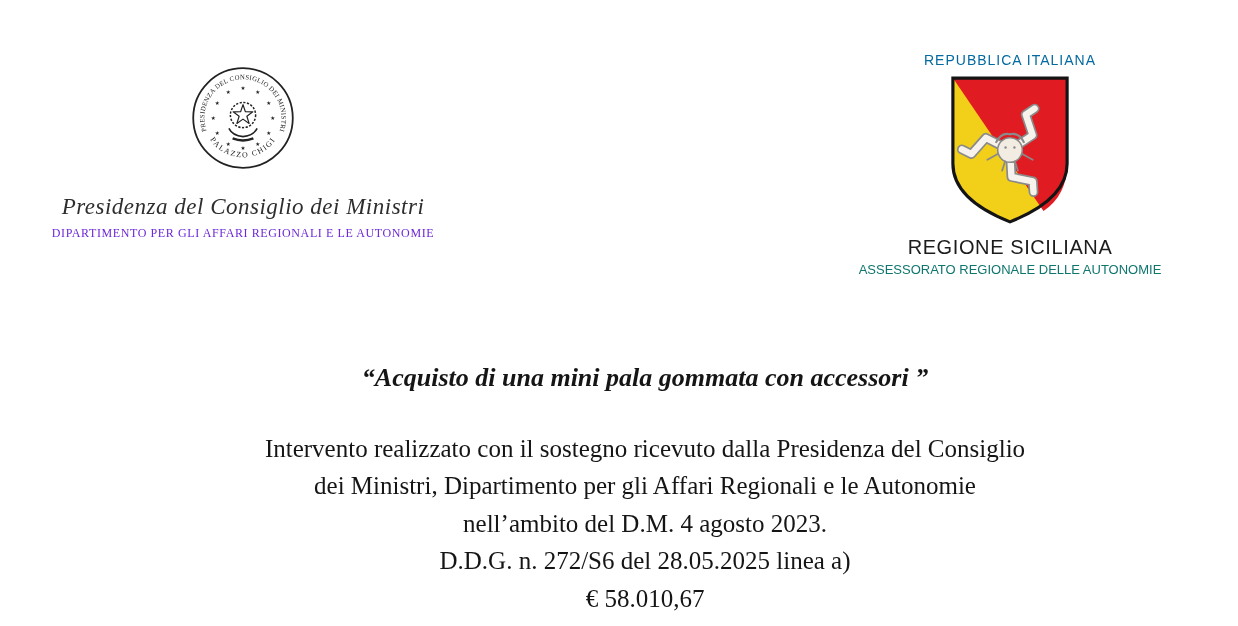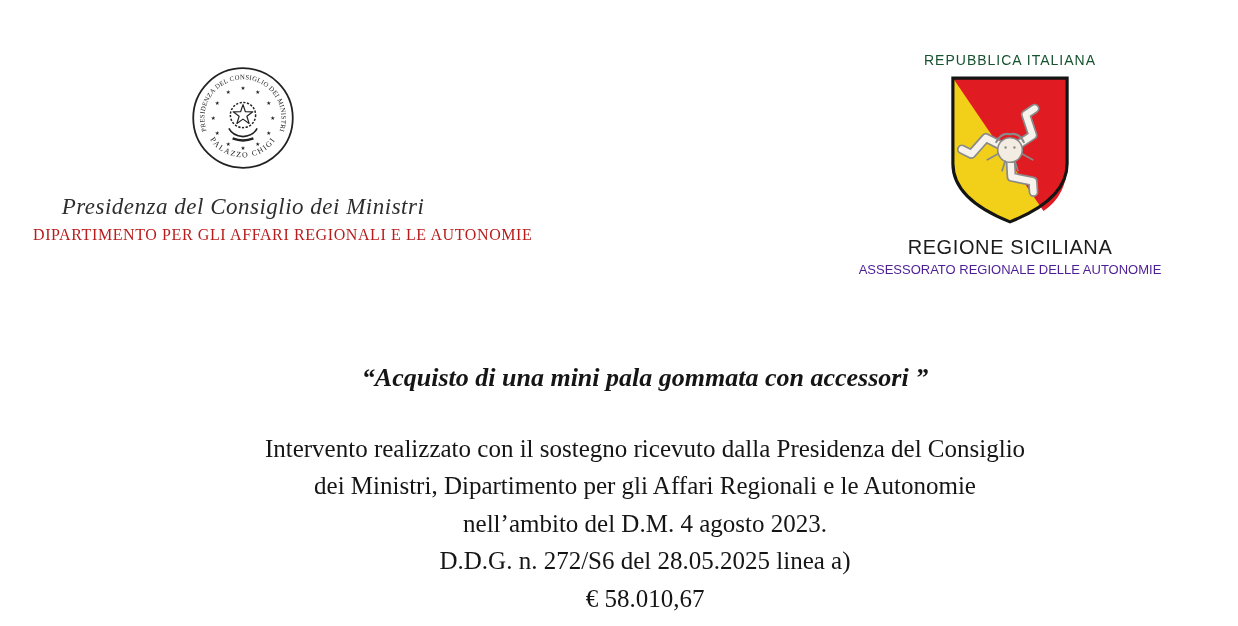--- a/index.html
+++ b/index.html
@@ -23,53 +23,53 @@
   .script-title {
     margin-top: 20px;
     font-style: italic;
     font-size: 23px;
     letter-spacing: 0.5px;
     color: #2e2e2e;
     white-space: nowrap;
   }
   .dept-line {
     margin-top: 6px;
-    font-size: 16px;
+    font-size: 12px;
     letter-spacing: 0.6px;
-    color: #b91c1c;
+    color: #6d28d9;
     white-space: nowrap;
   }
 
   
   .right-logo {
     position: absolute;
     left: 848px; top: 52px;
     width: 324px;
     text-align: center;
     font-family: "Liberation Sans", sans-serif;
   }
   .republic-line {
     font-size: 14px;
     letter-spacing: 1px;
-    color: #14532d;
+    color: #0369a1;
     white-space: nowrap;
   }
   .shield-wrap { width: 128px; margin: 5px auto 0 auto; }
   .region-line {
     margin-top: 5px;
     font-size: 20px;
     font-weight: normal;
     letter-spacing: 0.6px;
     color: #1c1c1c;
     white-space: nowrap;
   }
   .assessorato-line {
     font-size: 13px;
     line-height: 13.5px;
-    color: #4c1d95;
+    color: #0f766e;
     white-space: nowrap;
   }
   .assessorato-line.first { margin-top: 4px; }
 
   
   .content {
     position: absolute;
     left: 50px; top: 362px;
     width: 1190px;
     text-align: center;

